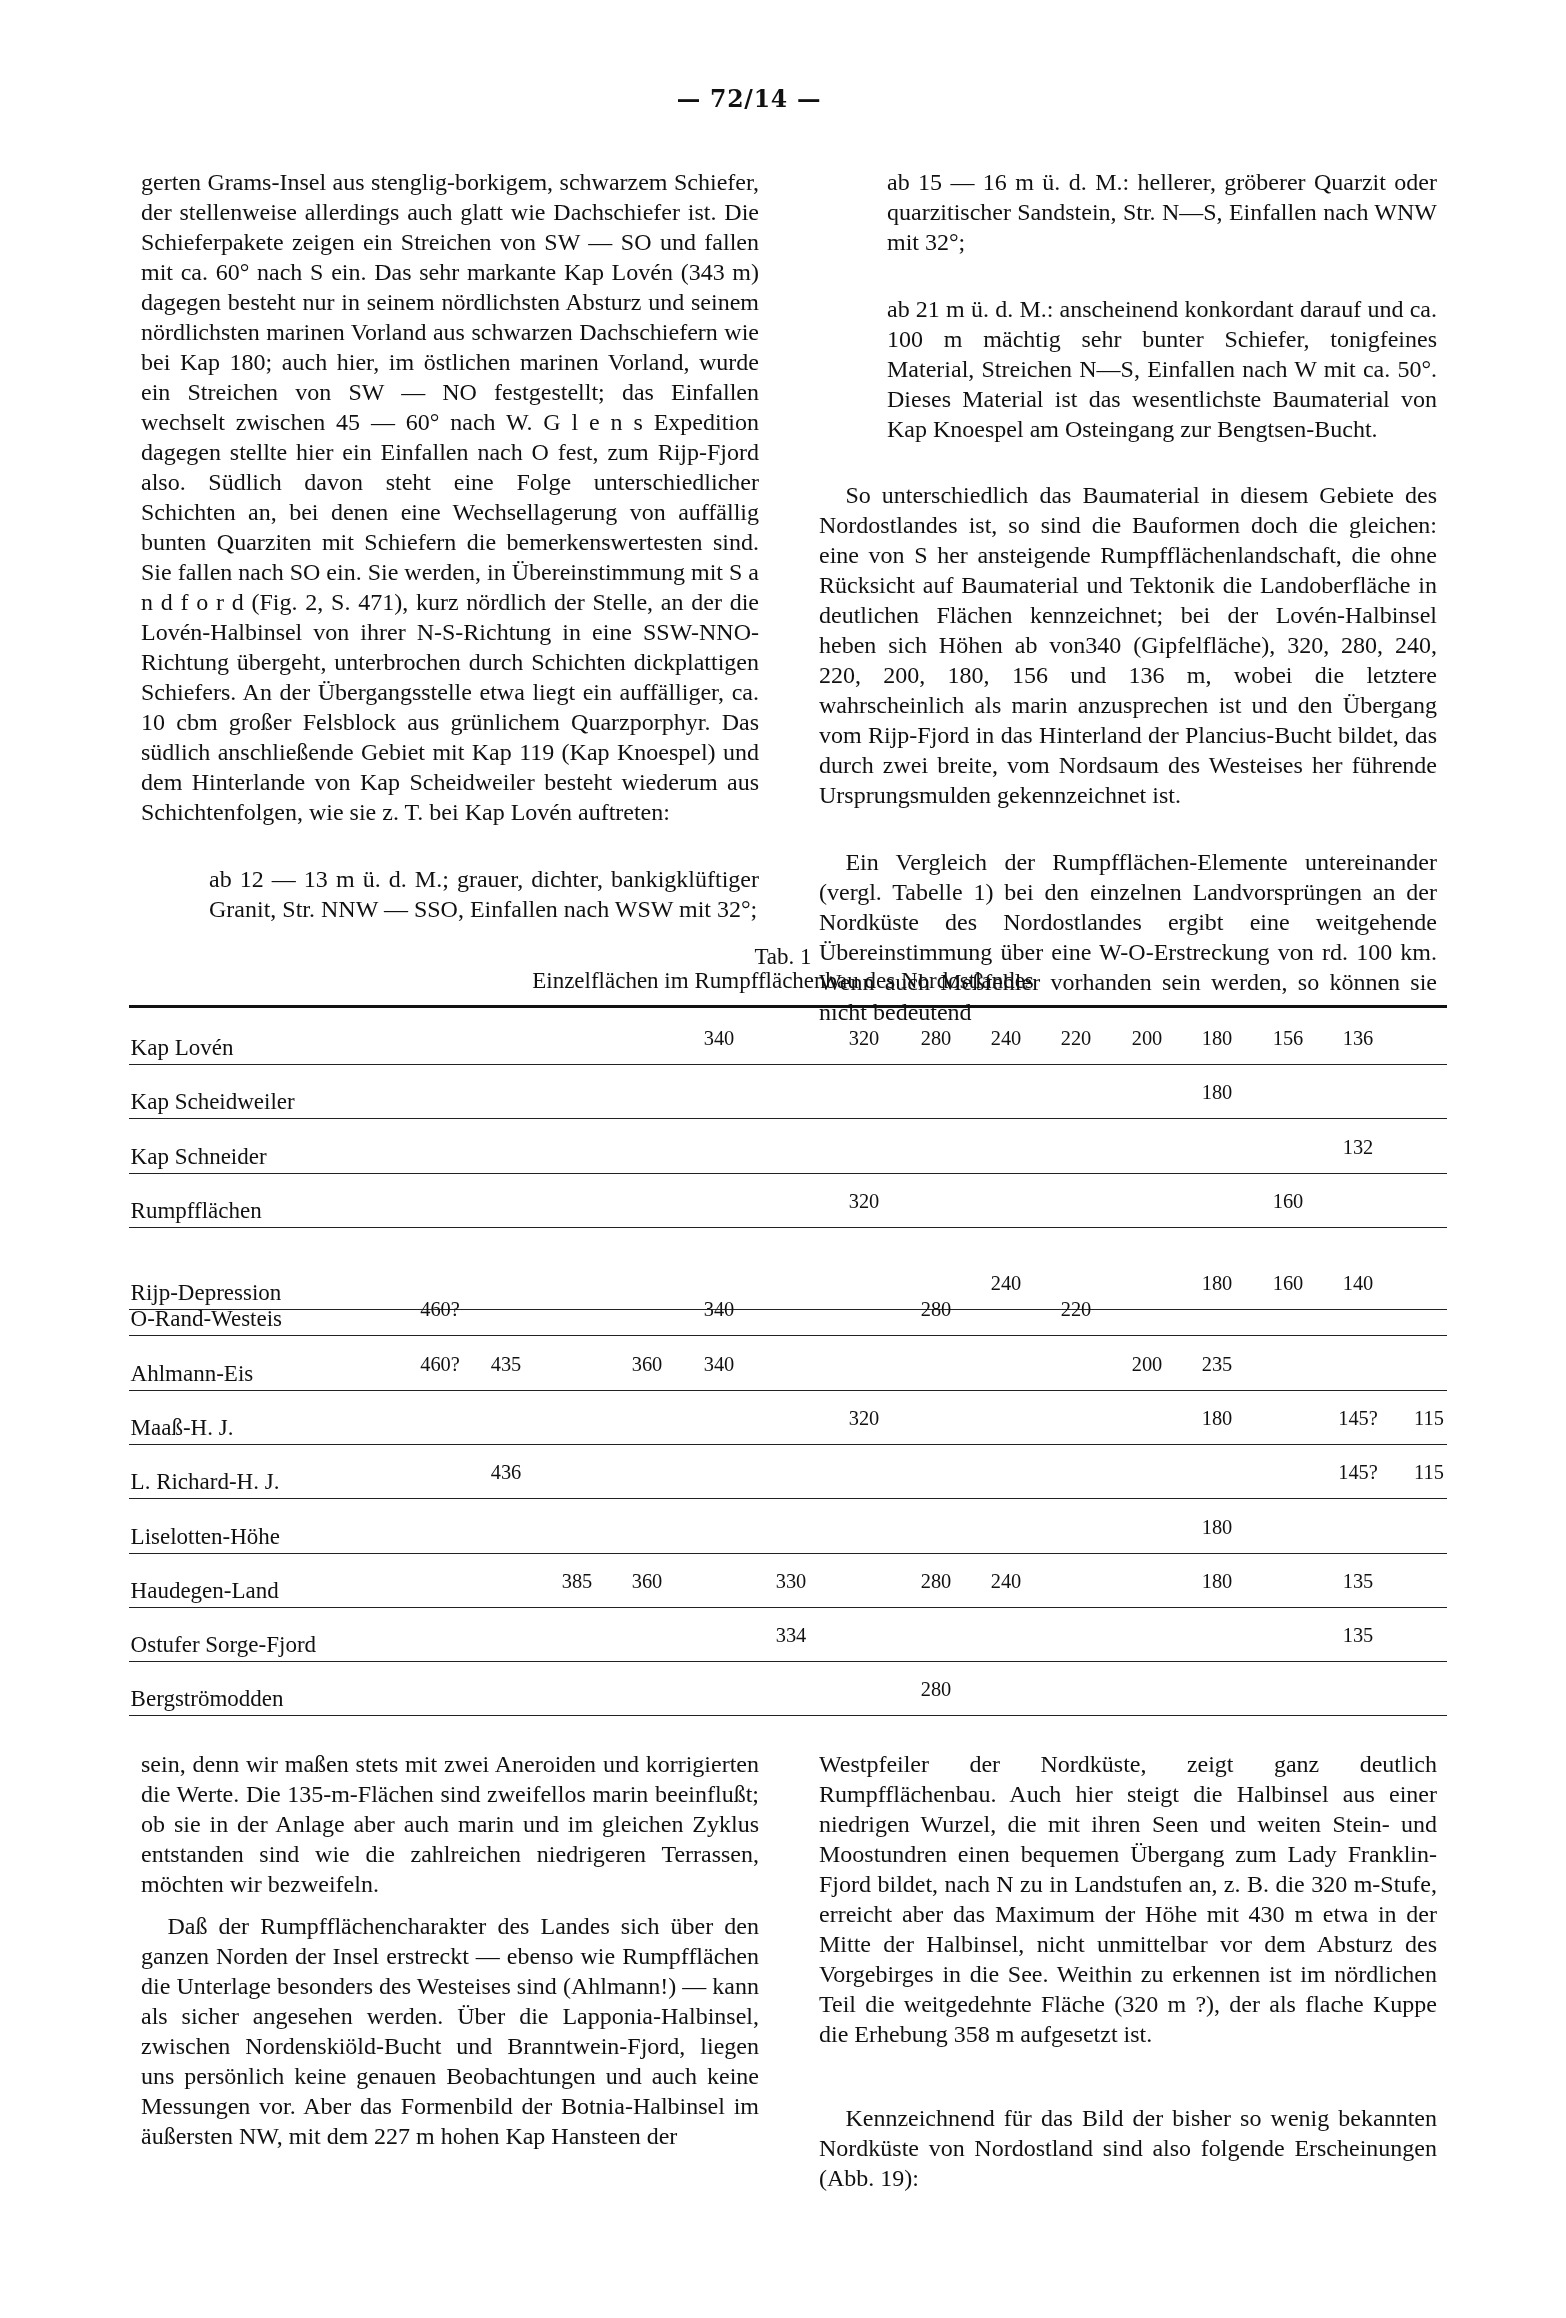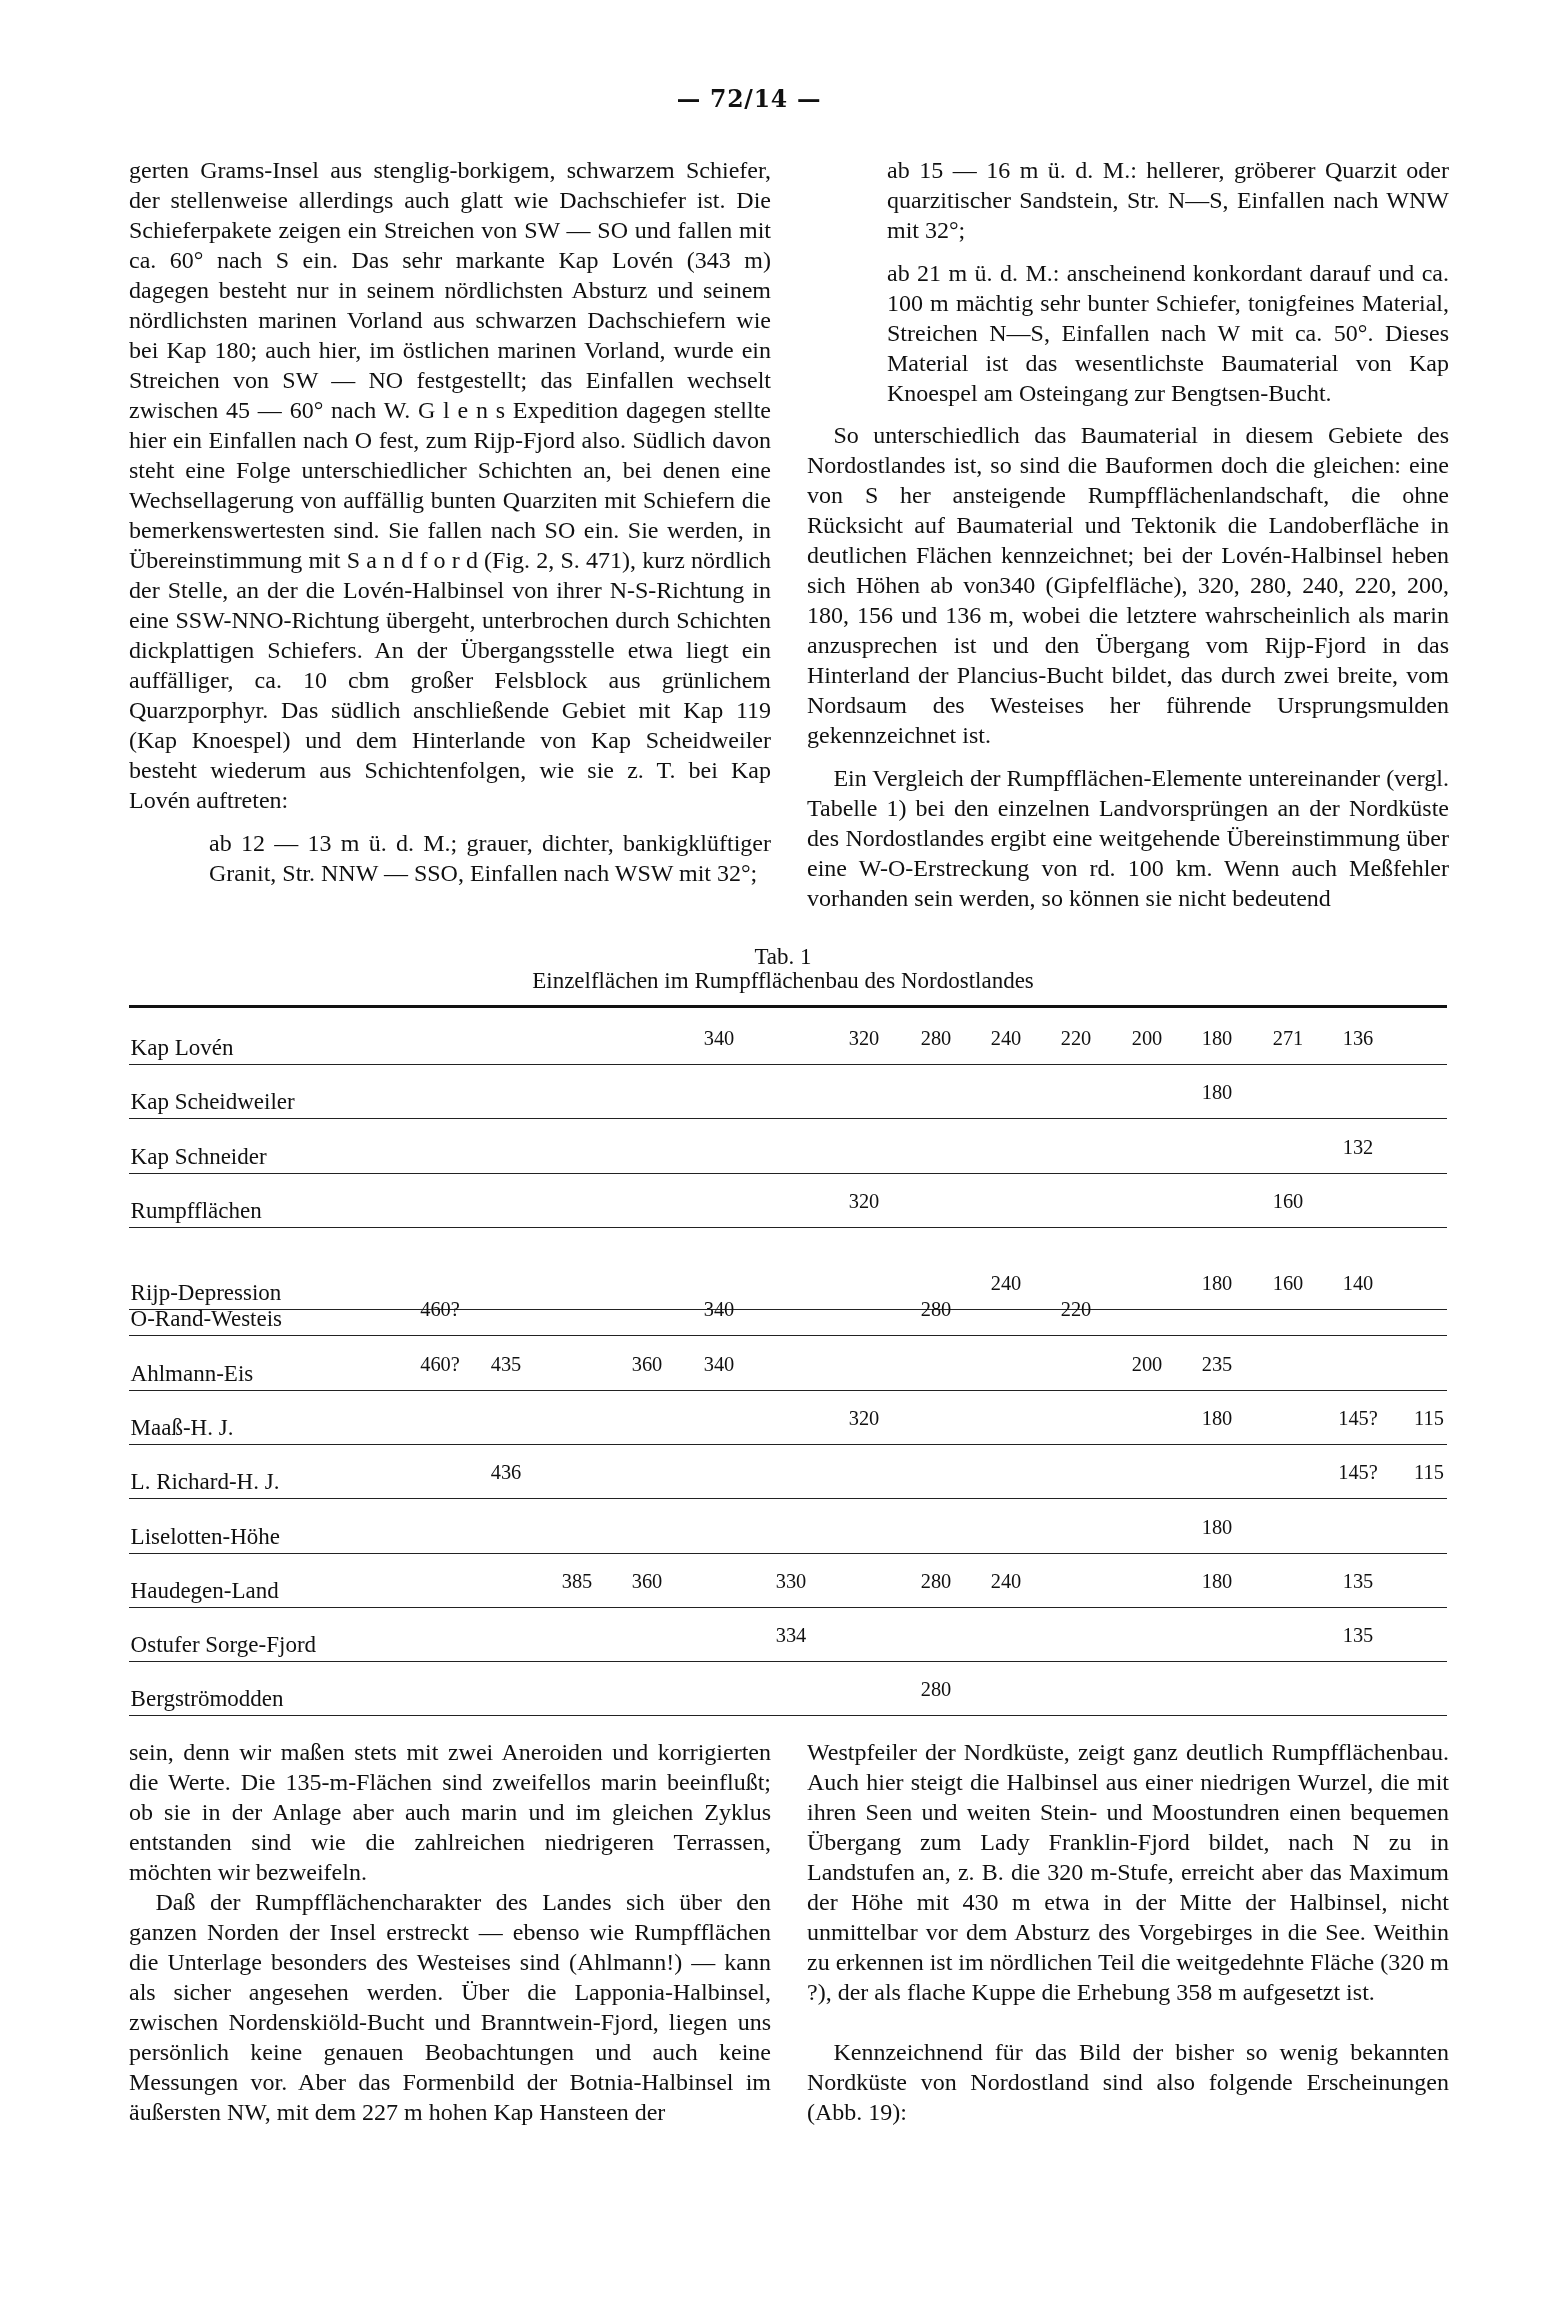--- a/index.html
+++ b/index.html
@@ -2,21 +2,21 @@
 <html style="font-size:12.5px"><head>
 <meta charset="utf-8">
 <style>
   html, body { margin: 0; padding: 0; background: #ffffff; }
   body { width: 1566px; height: 2319px; position: relative; overflow: hidden;
          font-family: "DejaVu Serif", "Liberation Serif", serif; color: #111; }
   .page-num { position: absolute; top: 85px; left: 0; width: 1498px; text-align: center;
               font-size: 23.5px; font-weight: bold; letter-spacing: 0.8px; }
   .col { position: absolute; font-size: 24px; line-height: 30px; text-align: justify;
          font-family: "Liberation Serif", "DejaVu Serif", serif; font-stretch: condensed; }
-  .col p { margin: 0; }
+  .col p { margin: 12px; }
   .col p.indent { text-indent: 1.1em; }
   .col p.item { margin-left: 80px; }
   .gap { height: 12.5px; }
   .gap-lg { height: 30px; }
   #col-top-left { left: 129px; top: 155px; width: 642px; }
   #col-top-right { left: 807px; top: 155px; width: 642px; }
   #col-bot-left { left: 129px; top: 1737px; width: 642px; }
   #col-bot-right { left: 807px; top: 1737px; width: 642px; }
   .tab-title { position: absolute; left: 0; width: 1566px; text-align: center;
                font-family: "Liberation Serif", "DejaVu Serif", serif; font-size: 23px; }
@@ -56,21 +56,21 @@
 <div id="table-body">
     <div class="trow" style="top: 1010px;">
       <span class="label">Kap Lovén</span>
       <span class="val" style="left: 590px;">340</span>
       <span class="val" style="left: 735px;">320</span>
       <span class="val" style="left: 807px;">280</span>
       <span class="val" style="left: 877px;">240</span>
       <span class="val" style="left: 947px;">220</span>
       <span class="val" style="left: 1018px;">200</span>
       <span class="val" style="left: 1088px;">180</span>
-      <span class="val" style="left: 1159px;">271</span>
+      <span class="val" style="left: 1159px;">156</span>
       <span class="val" style="left: 1229px;">136</span>
     </div>
     <div class="trow" style="top: 1064px;">
       <span class="label">Kap Scheidweiler</span>
       <span class="val" style="left: 1088px;">180</span>
     </div>
     <div class="trow" style="top: 1119px;">
       <span class="label">Kap Schneider</span>
       <span class="val" style="left: 1229px;">132</span>
     </div>

